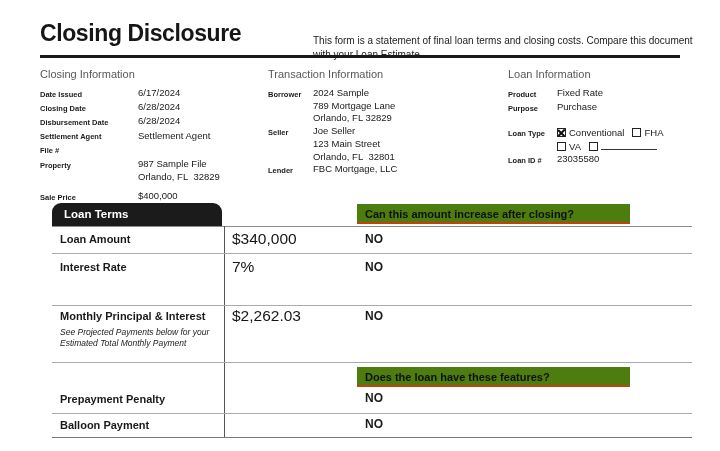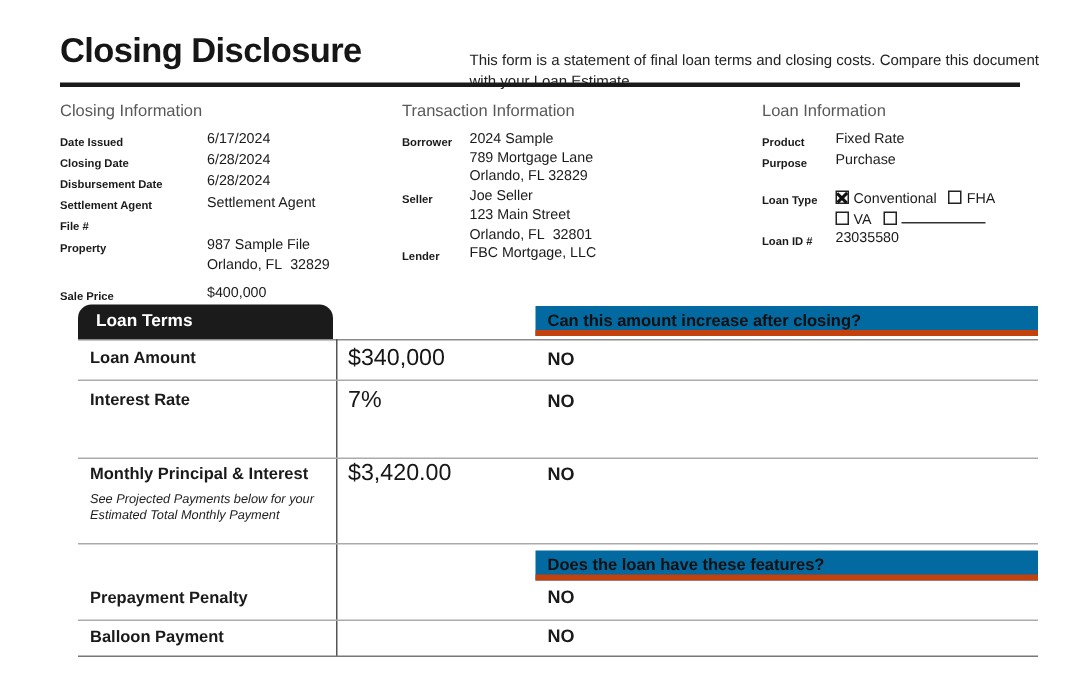--- a/index.html
+++ b/index.html
@@ -57,22 +57,22 @@
   .lt-line { line-height:13.5px; }
 
   
   .terms { position:absolute; left:24px; top:203px; width:640px; height:235px;margin-left:28px; }
   .terms-tab {
     position:absolute; left:0; top:0; width:170px; height:23px;
     background:#1b1b1b; color:#fff; border-radius:9px 9px 0 0;
     font-size:11.5px; font-weight:bold; padding:5px 0 0 12px;
   }
   .qbar {
-    position:absolute; left:305px; width:335px; height:20px;
-    background:#0369a1; border-bottom:4px solid #c2410c;
+    position:absolute; left:305px; width:273px; height:20px;
+    background:#4d7c0f; border-bottom:2px solid #c2410c;
     font-size:11px; font-weight:bold; padding:4px 0 0 8px; color:#111;
   }
   .qbar-1 { top:1px; }
   .qbar-2 { top:164px; }
   .vline { position:absolute; left:172px; top:23px; height:212px; width:1px; background:#555; }
   .hline { position:absolute; left:0; width:640px; height:1px; background:#ababab; }
   .hline-top { top:23px; background:#8c8c8c; }
   .hline-1 { top:50px; }
   .hline-2 { top:102px; }
   .hline-3 { top:159px; }
@@ -192,21 +192,21 @@
     <div class="row-answer" style="top:29px">NO</div>
     <div class="hline hline-1"></div>
 
     <div class="row-label" style="top:58px">Interest Rate</div>
     <div class="row-value" style="top:55px">7%</div>
     <div class="row-answer" style="top:57px">NO</div>
     <div class="hline hline-2"></div>
 
     <div class="row-label" style="top:107px">Monthly Principal &amp; Interest</div>
     <div class="row-sub" style="top:124px">See Projected Payments below for your Estimated Total Monthly Payment</div>
-    <div class="row-value" style="top:104px">$3,420.00</div>
+    <div class="row-value" style="top:104px">$2,262.03</div>
     <div class="row-answer" style="top:106px">NO</div>
     <div class="hline hline-3"></div>
 
     <div class="qbar qbar-2">Does the loan have these features?</div>
 
     <div class="row-label" style="top:190px">Prepayment Penalty</div>
     <div class="row-answer" style="top:188px">NO</div>
     <div class="hline hline-4"></div>
 
     <div class="row-label" style="top:216px">Balloon Payment</div>

